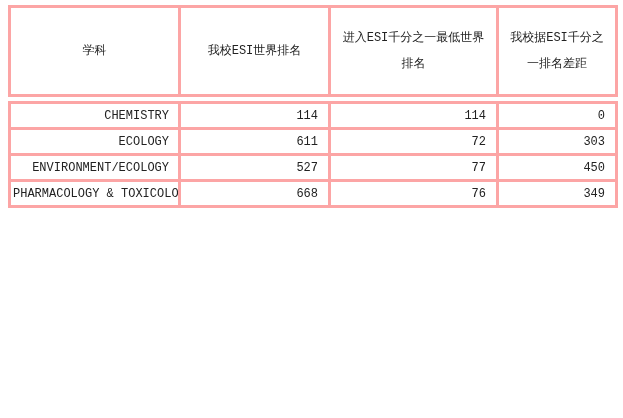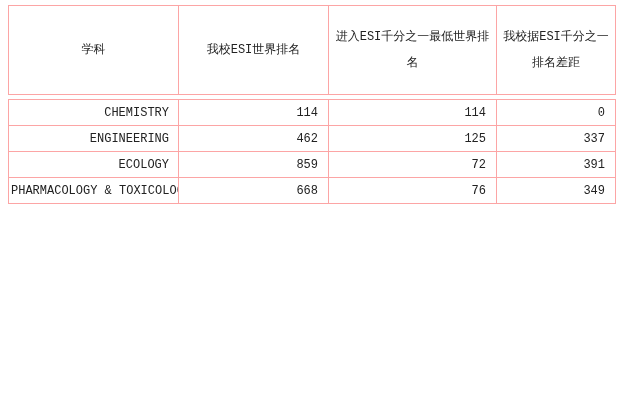--- a/index.html
+++ b/index.html
@@ -15,21 +15,21 @@
     height: 418px;
     padding: 5px 8px 0 8px;
     overflow: hidden;
   }
   table {
     border-collapse: collapse;
     table-layout: fixed;
     width: 607px;
   }
   th, td {
-    border: 1px solid #fca5a5;
+    border: 3px solid #fca5a5;
     font-weight: normal;
     font-size: 12px;
     overflow: hidden;
   }
   
   .header-table th {
     height: 89px;
     text-align: center;
     vertical-align: middle;
     padding: 4px 6px;
@@ -84,30 +84,30 @@
         <col class="c4">
     </colgroup>
     <tbody>
         <tr>
           <td class="subject-cell">CHEMISTRY</td>
           <td>114</td>
           <td>114</td>
           <td>0</td>
         </tr>
         <tr>
-          <td class="subject-cell">ENGINEERING</td>
-          <td>462</td>
-          <td>125</td>
-          <td>337</td>
+          <td class="subject-cell">ECOLOGY</td>
+          <td>611</td>
+          <td>72</td>
+          <td>303</td>
         </tr>
         <tr>
-          <td class="subject-cell">ECOLOGY</td>
-          <td>859</td>
-          <td>72</td>
-          <td>391</td>
+          <td class="subject-cell">ENVIRONMENT/ECOLOGY</td>
+          <td>527</td>
+          <td>77</td>
+          <td>450</td>
         </tr>
         <tr>
           <td class="subject-cell">PHARMACOLOGY &amp; TOXICOLOGY</td>
           <td>668</td>
           <td>76</td>
           <td>349</td>
         </tr>
       </tbody>
   </table>
 

